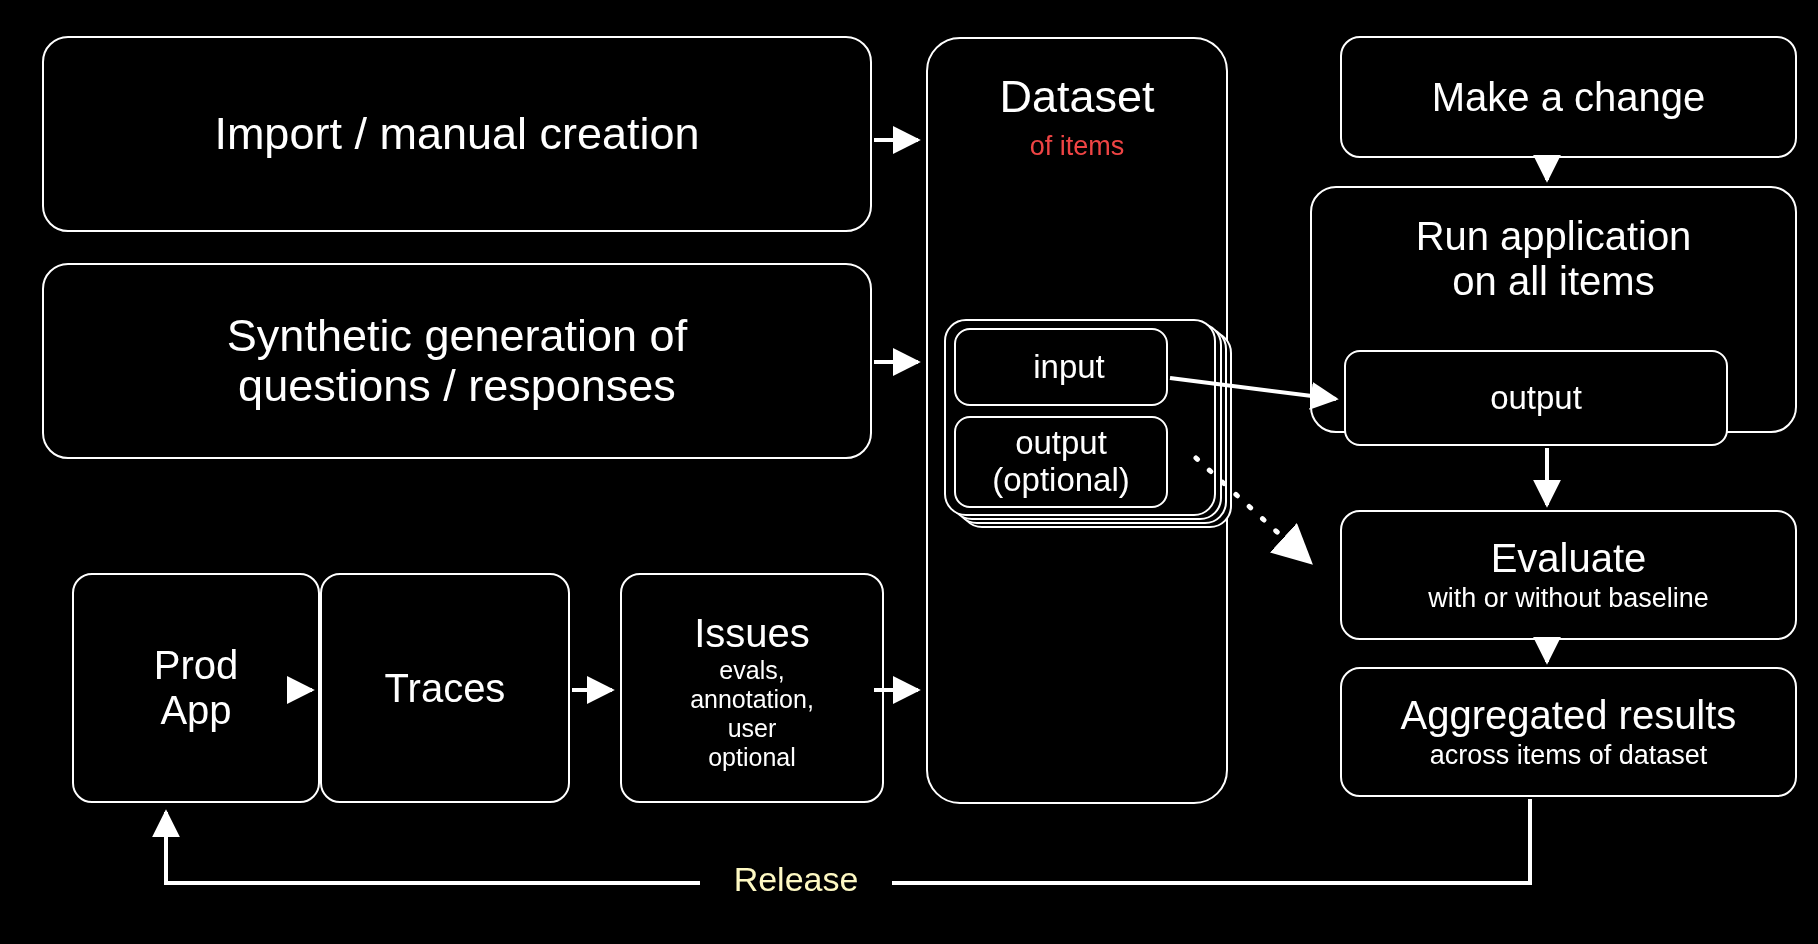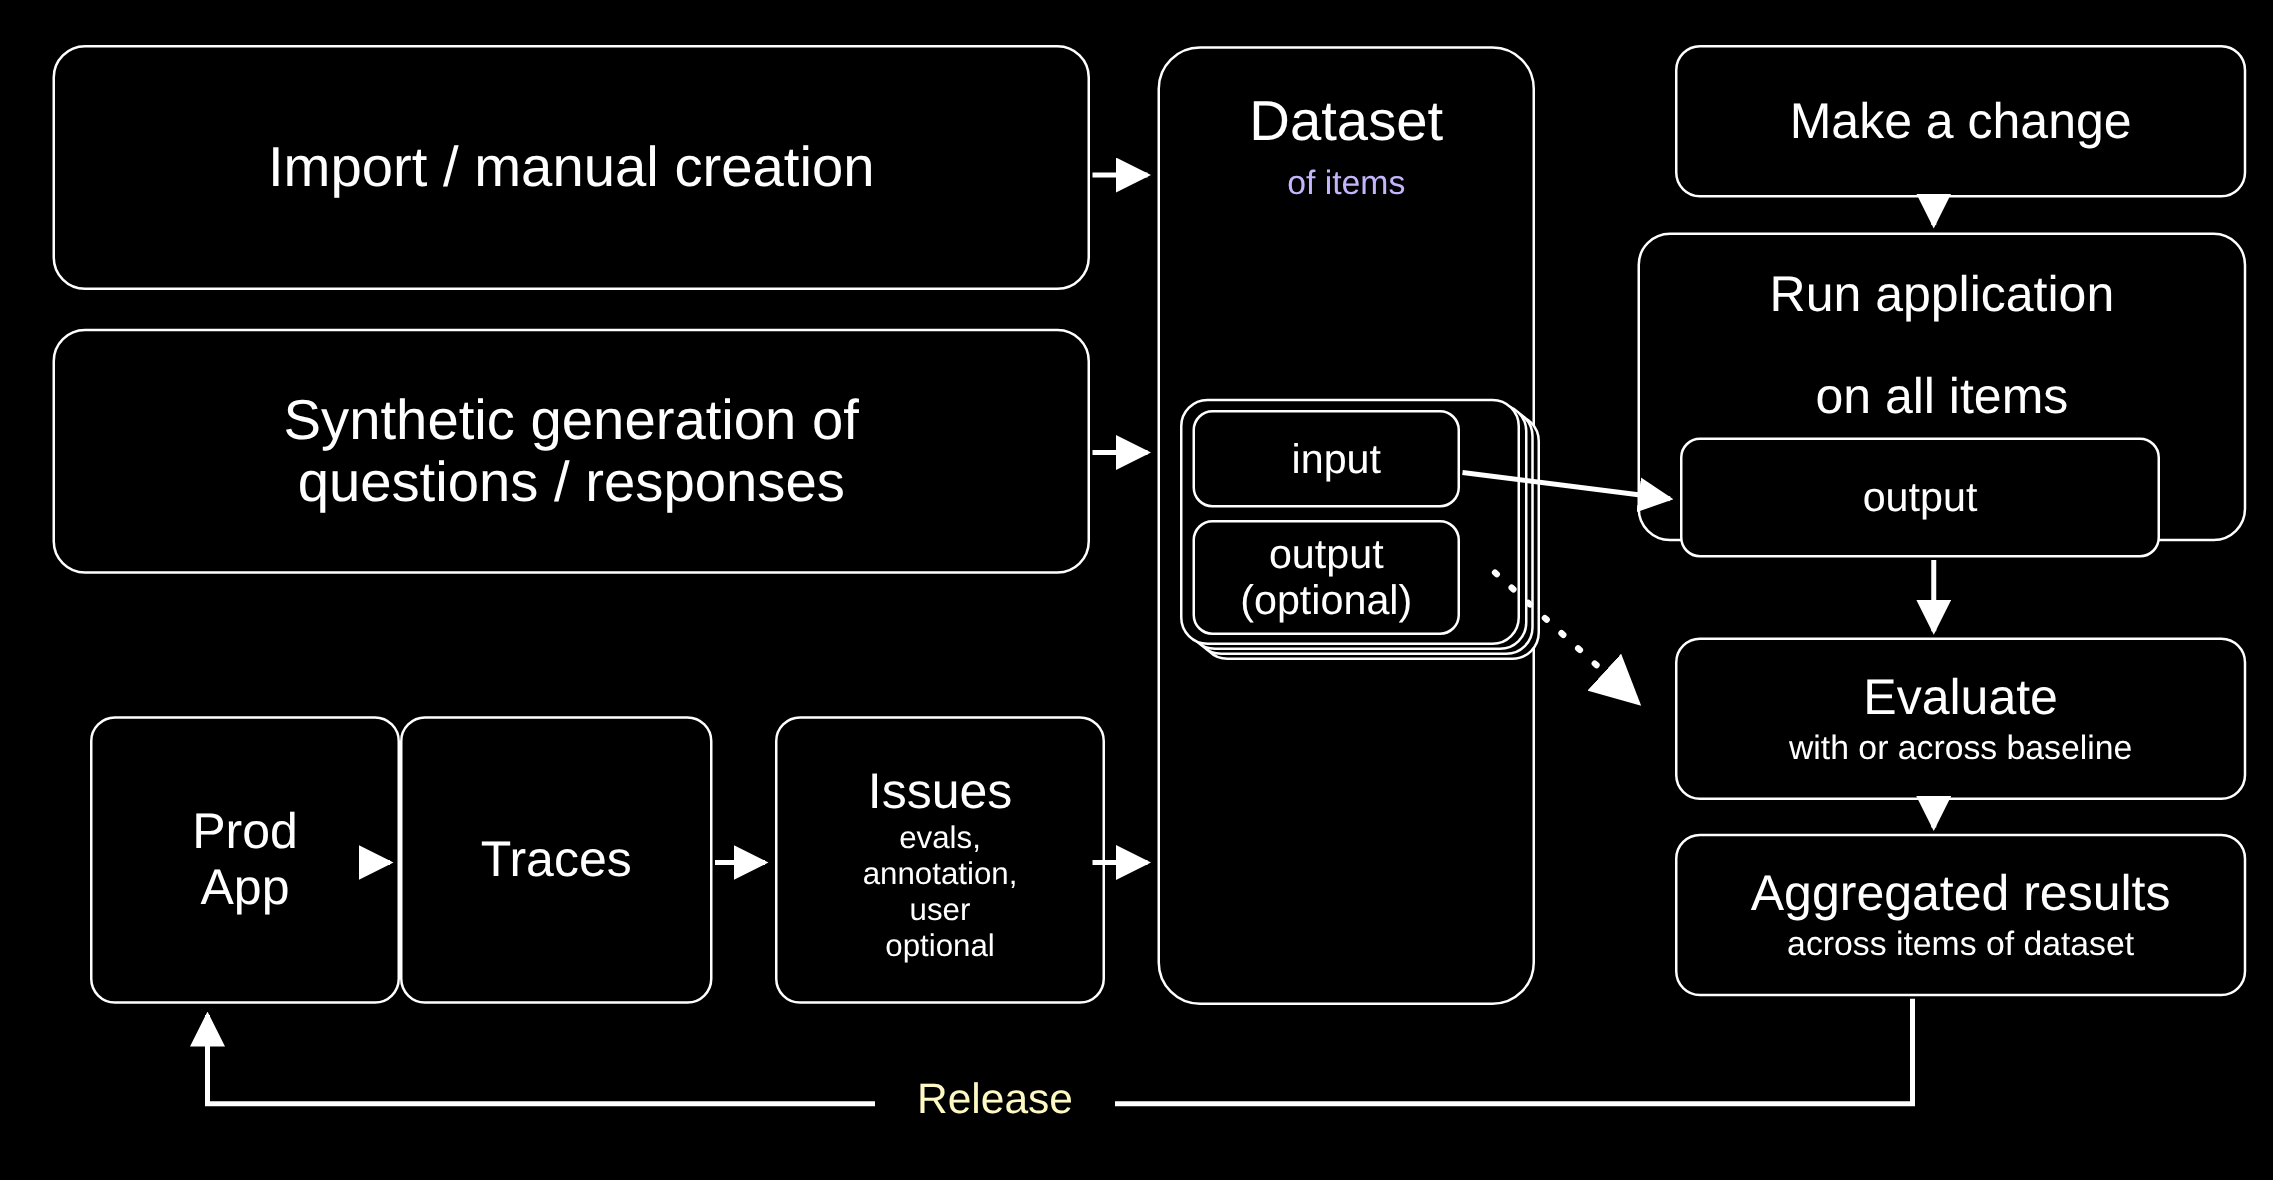--- a/index.html
+++ b/index.html
@@ -48,21 +48,21 @@
     border:2px solid #ffffff;
     border-radius:34px;
     background:#000;
   }
   #dataset-title{
     position:absolute;left:0;top:34px;width:100%;
     text-align:center;font-size:45px;color:#fff;line-height:1.05;
   }
   #dataset-subtitle{
     position:absolute;left:0;top:92px;width:100%;
-    text-align:center;font-size:27px;color:#c4b5fd;
+    text-align:center;font-size:27px;color:#ef4444;
   }
 
   
   .stack-card{
     position:absolute;
     box-sizing:border-box;
     border:2px solid #ffffff;
     border-radius:22px;
     background:#000000;
   }
@@ -126,32 +126,32 @@
 
   <div class="node r-sm t-md" style="left:954px;top:416px;width:214px;height:92px;">
     <div>output</div>
     <div class="t-md">(optional)</div>
   </div>
 
   <div class="node r-md t-lg" style="left:1340px;top:36px;width:457px;height:122px;">
     <div>Make a change</div>
   </div>
 
-  <div class="node r-lg" style="left:1310px;top:186px;width:487px;height:247px;justify-content:flex-start;padding-top:26px;gap:36px;">
+  <div class="node r-lg" style="left:1310px;top:186px;width:487px;height:247px;justify-content:flex-start;padding-top:26px;">
     <div class="t-lg">Run application</div>
     <div class="t-lg">on all items</div>
   </div>
 
   <div class="node r-sm t-md" style="left:1344px;top:350px;width:384px;height:96px;">
     <div>output</div>
   </div>
 
   <div class="node r-md" style="left:1340px;top:510px;width:457px;height:130px;">
     <div class="t-lg">Evaluate</div>
-    <div class="sub">with or across baseline</div>
+    <div class="sub">with or without baseline</div>
   </div>
 
   <div class="node r-md" style="left:1340px;top:667px;width:457px;height:130px;">
     <div class="t-lg">Aggregated results</div>
     <div class="sub">across items of dataset</div>
   </div>
 
   <svg class="svgl" viewBox="0 0 1818 944">
     <defs>
       <marker id="arrow" viewBox="0 0 10 10" refX="9" refY="5" markerWidth="7" markerHeight="7" orient="auto-start-reverse">

